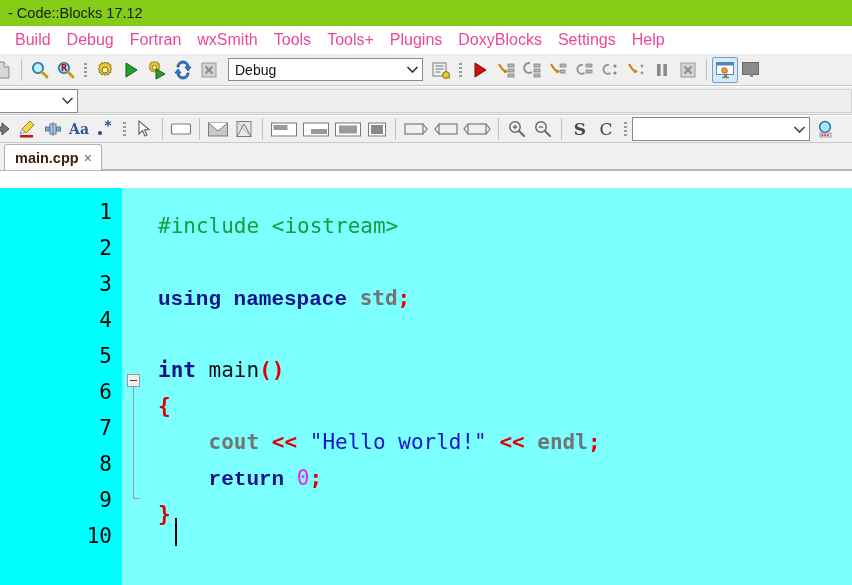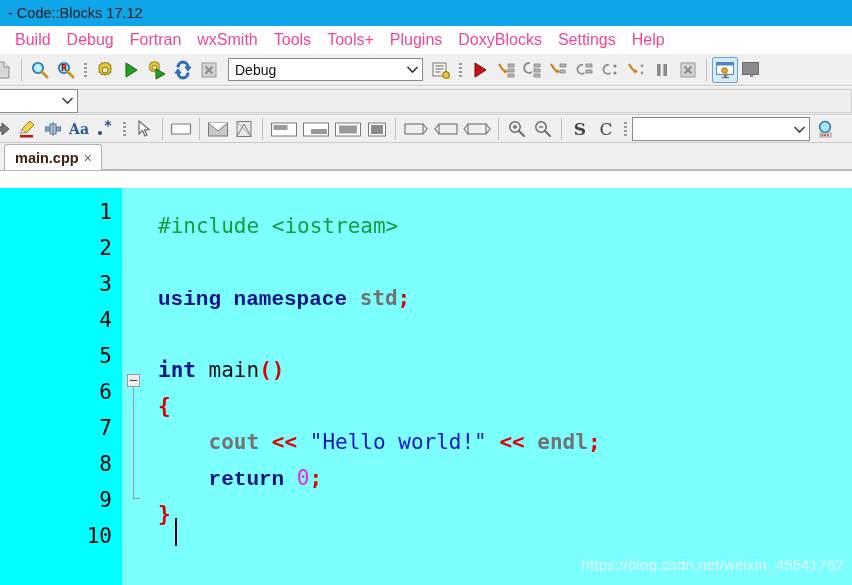--- a/index.html
+++ b/index.html
@@ -9,21 +9,21 @@
     font-family: "Liberation Sans", sans-serif;
     overflow: hidden;
   }
   #app { width: 852px; height: 585px; position: relative; background: #ffffff; }
 
   
   .titlebar {
     height: 26px;
     display: flex; align-items: center;
     padding-left: 8px;
-    background: #0ea5e9;
+    background: #84cc16;
     color: #1a1a1a;
     font-size: 14.5px;
   }
 
   
   .menubar {
     height: 27px;
     display: flex; align-items: center;
     background: #ffffff;
     padding-left: 7px;
@@ -668,16 +668,15 @@
       <div class="cl"></div>
       <div class="cl"><span class="t-type">int </span><span class="t-fn">main</span><span class="t-op">()</span></div>
       <div class="cl"><span class="t-brace">{</span></div>
       <div class="cl"><span>    </span><span class="t-std">cout</span><span class="t-op"> &lt;&lt; </span><span class="t-str">"Hello world!"</span><span class="t-op"> &lt;&lt; </span><span class="t-std">endl</span><span class="t-punc">;</span></div>
       <div class="cl"><span>    </span><span class="t-kw">return </span><span class="t-num">0</span><span class="t-punc">;</span></div>
       <div class="cl"><span class="t-brace">}</span></div>
       <div class="cl"></div>
       <div class="caret"></div>
     </div>
 
-    <div class="watermark">https://blog.csdn.net/weixin_45541762</div>
   </div>
 
 </div>
 
 </body></html>

